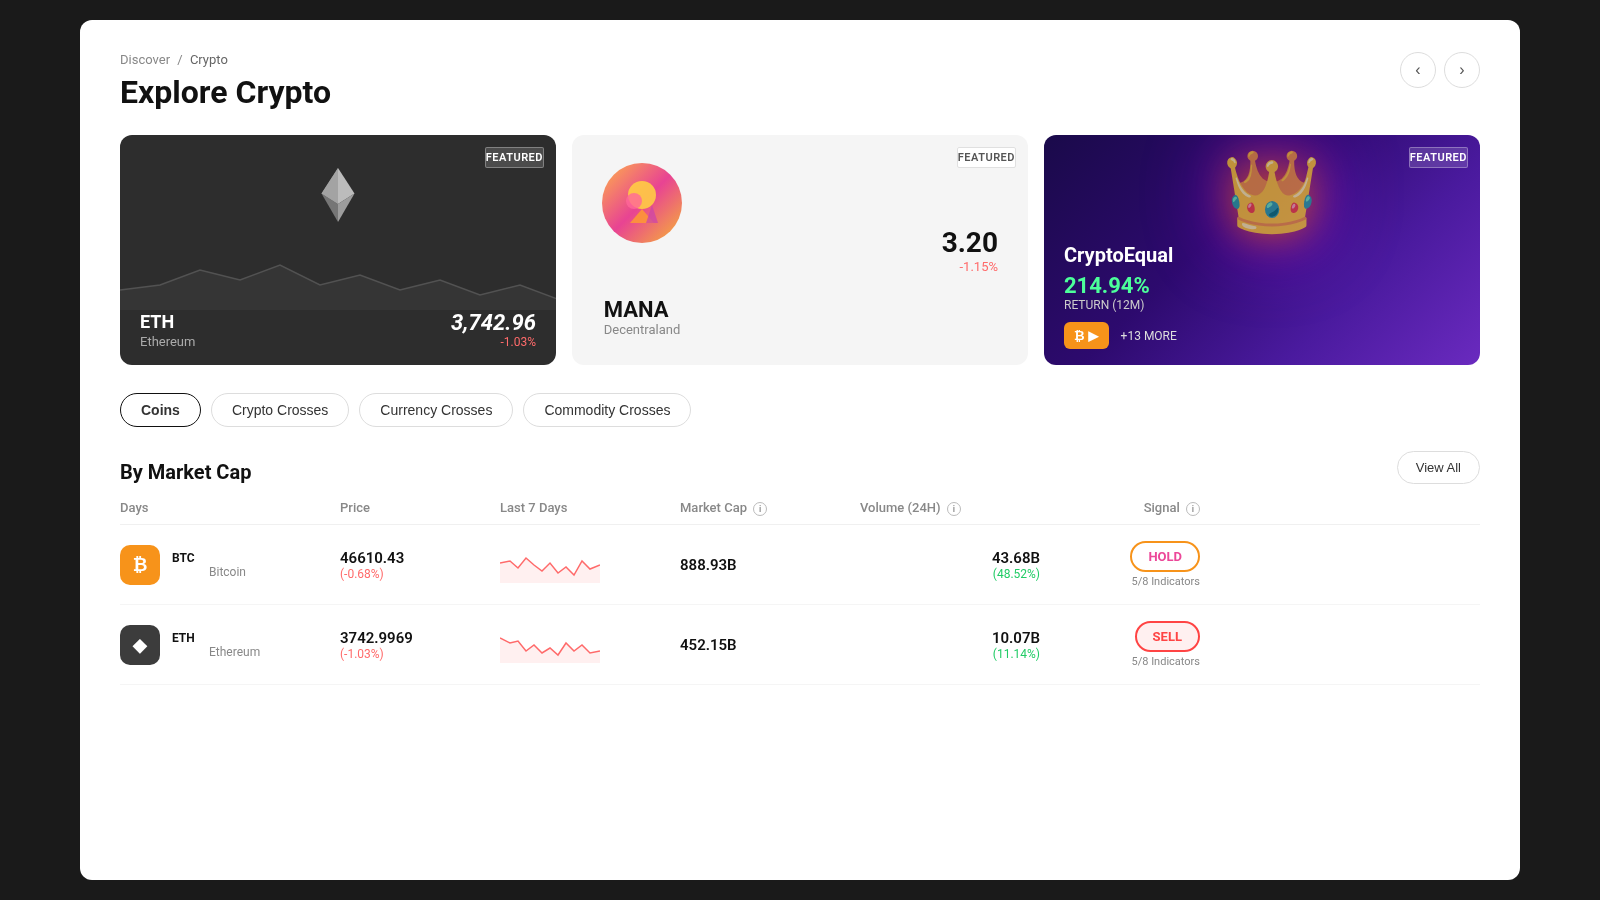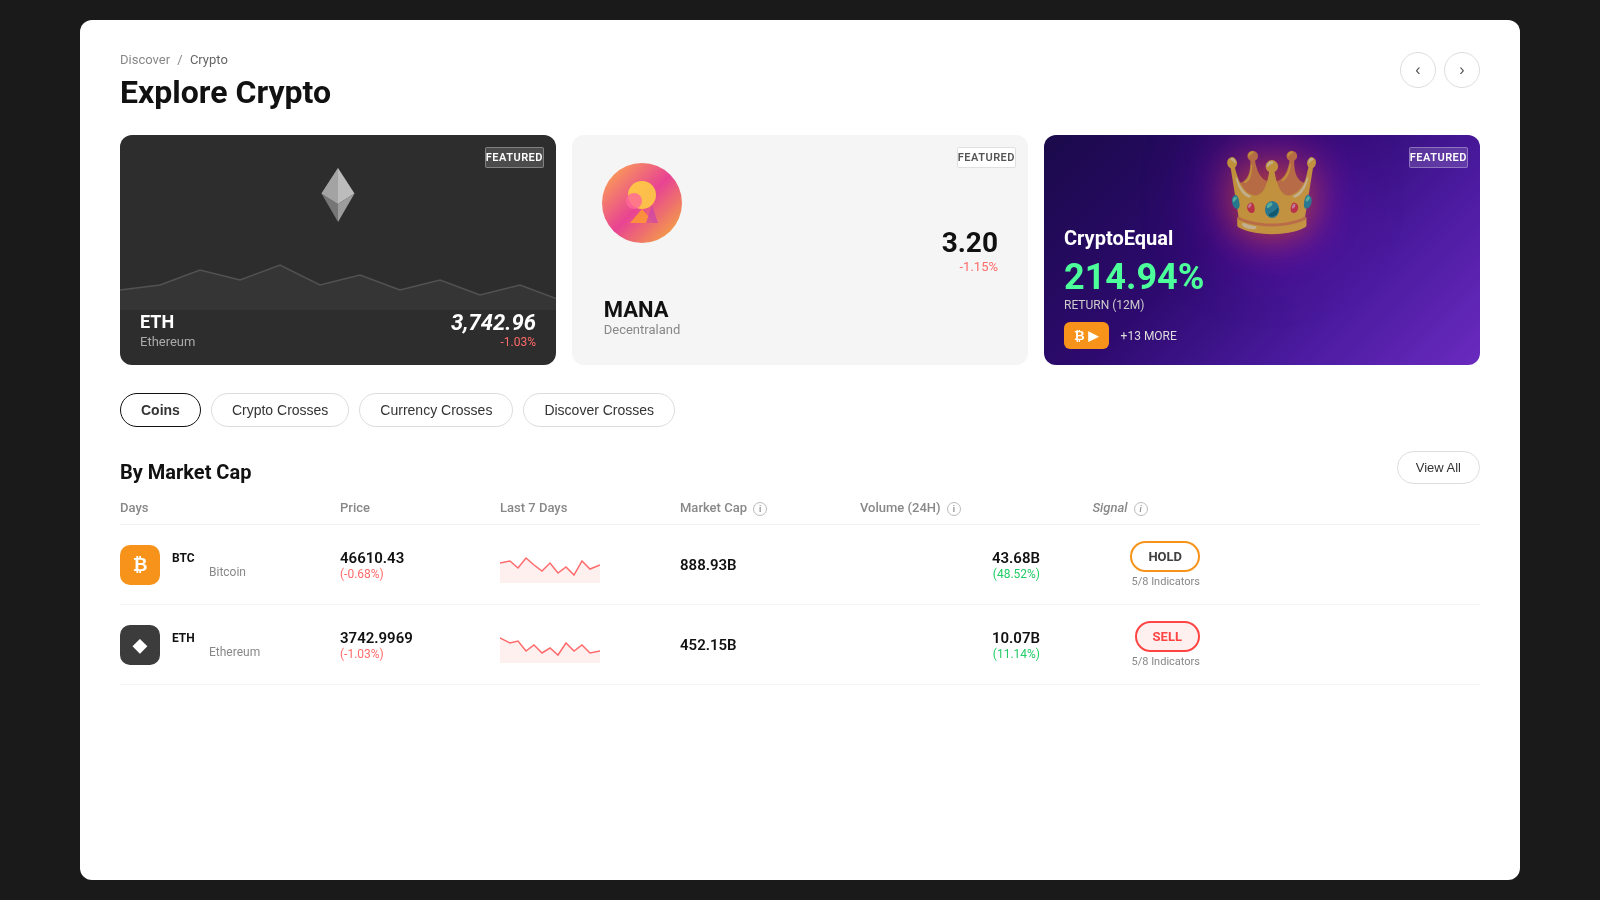--- a/index.html
+++ b/index.html
@@ -136,21 +136,21 @@
     }
     .coin-name-big { font-size: 18px; font-weight: 700; color: #fff; }
     .coin-sub { font-size: 13px; color: #aaa; margin-top: 2px; }
     .coin-price-big { font-size: 22px; font-weight: 700; color: #fff; text-align: right; font-style: italic; }
     .coin-change-red { font-size: 12px; color: #ff6b6b; text-align: right; }
     .mana-name { font-size: 22px; font-weight: 700; color: #111; margin-top: 44px; }
     .mana-price { font-size: 28px; font-weight: 700; color: #111; text-align: center; }
     .mana-change { font-size: 13px; color: #ff6b6b; text-align: right; }
     
     .crypto-equal-title { font-size: 20px; font-weight: 700; color: #fff; margin-bottom: 6px; }
-    .crypto-equal-return { font-size: 36px; font-weight: 700; color: #4cff9a; }
+    .crypto-equal-return { font-size: 22px; font-weight: 700; color: #4cff9a; }
     .crypto-equal-label { font-size: 12px; color: #ccc; margin-bottom: 10px; }
     .crypto-equal-bottom { display: flex; align-items: center; gap: 8px; }
     .btc-badge {
       background: #f7931a;
       border-radius: 6px;
       padding: 6px 10px;
       font-size: 13px;
       font-weight: 700;
       color: #fff;
       display: flex;
@@ -258,21 +258,21 @@
     .vol-main { font-size: 15px; font-weight: 600; color: #111; }
     .vol-pct { font-size: 12px; color: #22cc66; }
     .col-signal { display: flex; flex-direction: column; align-items: flex-end; }
     .signal-badge {
       padding: 6px 16px;
       border-radius: 20px;
       font-size: 13px;
       font-weight: 700;
       border: 2px solid;
     }
-    .signal-hold { border-color: #f7931a; color: #404040; background: transparent; }
+    .signal-hold { border-color: #f7931a; color: #ec4899; background: transparent; }
     .signal-sell { border-color: #ff4444; color: #ff4444; background: #fff0f0; }
     .signal-sub { font-size: 11px; color: #888; margin-top: 3px; }
     .info-icon { display: inline-flex; width: 14px; height: 14px; border-radius: 50%; border: 1px solid #bbb; align-items: center; justify-content: center; font-size: 9px; color: #888; margin-left: 3px; }
   </style>
 </head>
 <body>
 
 <div class="outer-frame">
 
   <div class="breadcrumb">
@@ -358,38 +358,38 @@
         </div>
       </div>
     </div>
 
   </div>
 
   <div class="tabs-row">
     <button class="tab-pill active">Coins</button>
     <button class="tab-pill">Crypto Crosses</button>
     <button class="tab-pill">Currency Crosses</button>
-    <button class="tab-pill">Discover Crosses</button>
+    <button class="tab-pill">Commodity Crosses</button>
   </div>
 
   <div class="section-header">
     <div>
       <div class="section-title">By Market Cap</div>
     </div>
     <button class="view-all-btn">View All</button>
   </div>
 
   <div class="table-container">
     <div class="table-header">
       <div>Days</div>
       <div>Price</div>
       <div>Last 7 Days</div>
       <div>Market Cap <span class="info-icon">i</span></div>
       <div>Volume (24H) <span class="info-icon">i</span></div>
-      <div style="text-align:center;font-style:italic;">Signal <span class="info-icon">i</span></div>
+      <div style="text-align:right;">Signal <span class="info-icon">i</span></div>
     </div>
 
     <div class="table-row">
       <div class="col-coin">
         <div class="coin-icon coin-icon-btc">₿</div>
         <div>
           <div class="coin-ticker">BTC</div>
           <div class="coin-fullname">Bitcoin</div>
         </div>
       </div>

